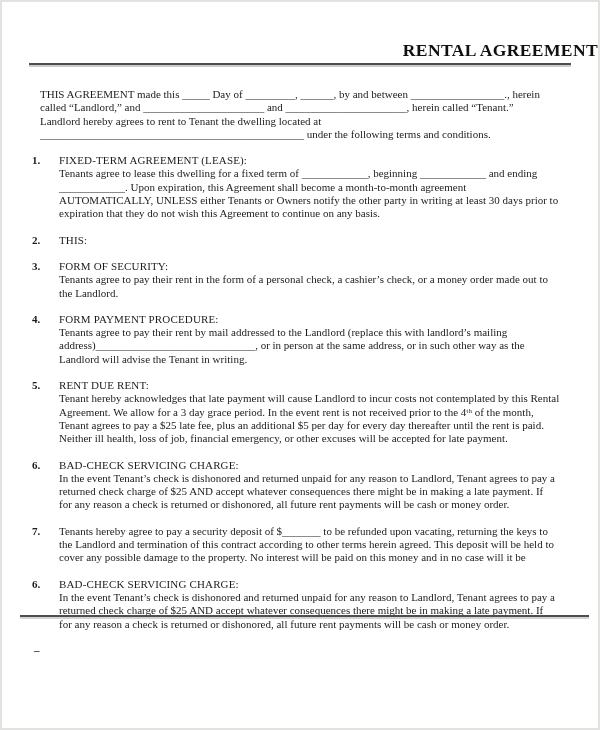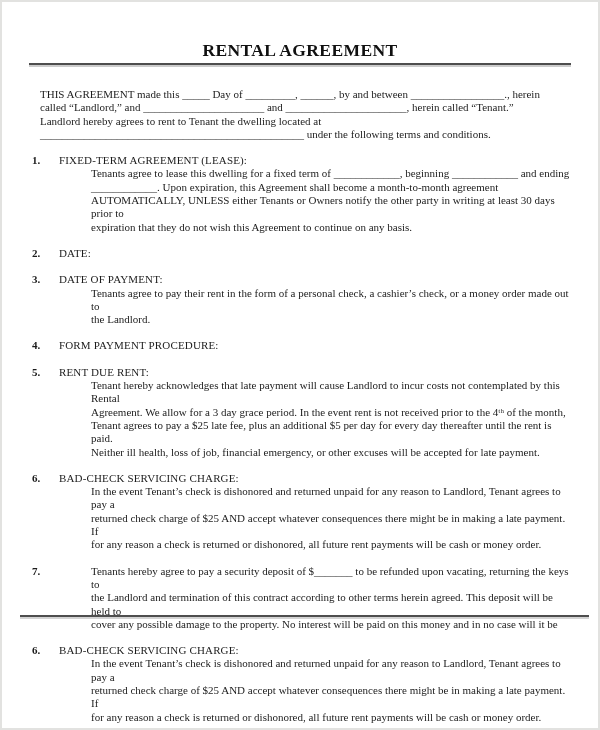--- a/index.html
+++ b/index.html
@@ -10,21 +10,21 @@
     box-sizing: border-box;
     background: #ffffff;
     border: 2px solid #e2e2e0;
     overflow: hidden;
     font-family: "Liberation Serif", "DejaVu Serif", serif;
     color: #1c1c1c;
   }
   .doc-title {
     margin: 0;
     padding-top: 38px;
-    text-align: center;
+    text-align: right;
     font-size: 17.5px;
     line-height: 21px;
     font-weight: bold;
     letter-spacing: 0.4px;
     color: #101010;
   }
   .title-rule {
     margin: 2px 27px 0 27px;
     height: 2px;
     background: #4e4e4e;
@@ -40,21 +40,21 @@
     white-space: pre-line;
   }
   .section { display: flex; margin-bottom: 13px; }
   .sec-num {
     flex: none;
     width: 27px;
     font-weight: bold;
   }
   .sec-main { flex: 1; min-width: 0; }
   .sec-heading { font-weight: normal; letter-spacing: 0.15px; }
-  .sec-body { white-space: pre-line; margin-left: 32px; }
+  .sec-body { white-space: pre-line; }
   .page-rule {
     position: absolute;
     left: 18px;
     right: 9px;
     top: 613px;
     height: 2px;
     background: #4e4e4e;
     box-shadow: 0 2px 0 #d4d4d4;
   }
   .trailing-dash {
@@ -86,37 +86,40 @@
       <div class="sec-body">Tenants agree to lease this dwelling for a fixed term of ____________, beginning ____________ and ending
 ____________.  Upon expiration, this Agreement shall become a month-to-month agreement
 AUTOMATICALLY, UNLESS either Tenants or Owners notify the other party in writing at least 30 days prior to
 expiration that they do not wish this Agreement to continue on any basis.</div>
     </div>
   </div>
 
   <div class="section">
     <div class="sec-num">2.</div>
     <div class="sec-main">
-      <div class="sec-heading">DATE:</div>
+      <div class="sec-heading">THIS:</div>
     </div>
   </div>
 
   <div class="section">
     <div class="sec-num">3.</div>
     <div class="sec-main">
-      <div class="sec-heading">DATE OF PAYMENT:</div>
+      <div class="sec-heading">FORM OF SECURITY:</div>
       <div class="sec-body">Tenants agree to pay their rent in the form of a personal check, a cashier’s check, or a money order made out to
 the Landlord.</div>
     </div>
   </div>
 
   <div class="section">
     <div class="sec-num">4.</div>
     <div class="sec-main">
       <div class="sec-heading">FORM PAYMENT PROCEDURE:</div>
+      <div class="sec-body">Tenants agree to pay their rent by mail addressed to the Landlord (replace this with landlord’s mailing
+address)_____________________________, or in person at the same address, or in such other way as the
+Landlord will advise the Tenant in writing.</div>
     </div>
   </div>
 
   <div class="section">
     <div class="sec-num">5.</div>
     <div class="sec-main">
       <div class="sec-heading">RENT DUE RENT:</div>
       <div class="sec-body">Tenant hereby acknowledges that late payment will cause Landlord to incur costs not contemplated by this Rental
 Agreement.  We allow for a 3 day grace period.  In the event rent is not received prior to the 4ᵗʰ of the month,
 Tenant agrees to pay a $25 late fee, plus an additional $5 per day for every day thereafter until the rent is paid.

